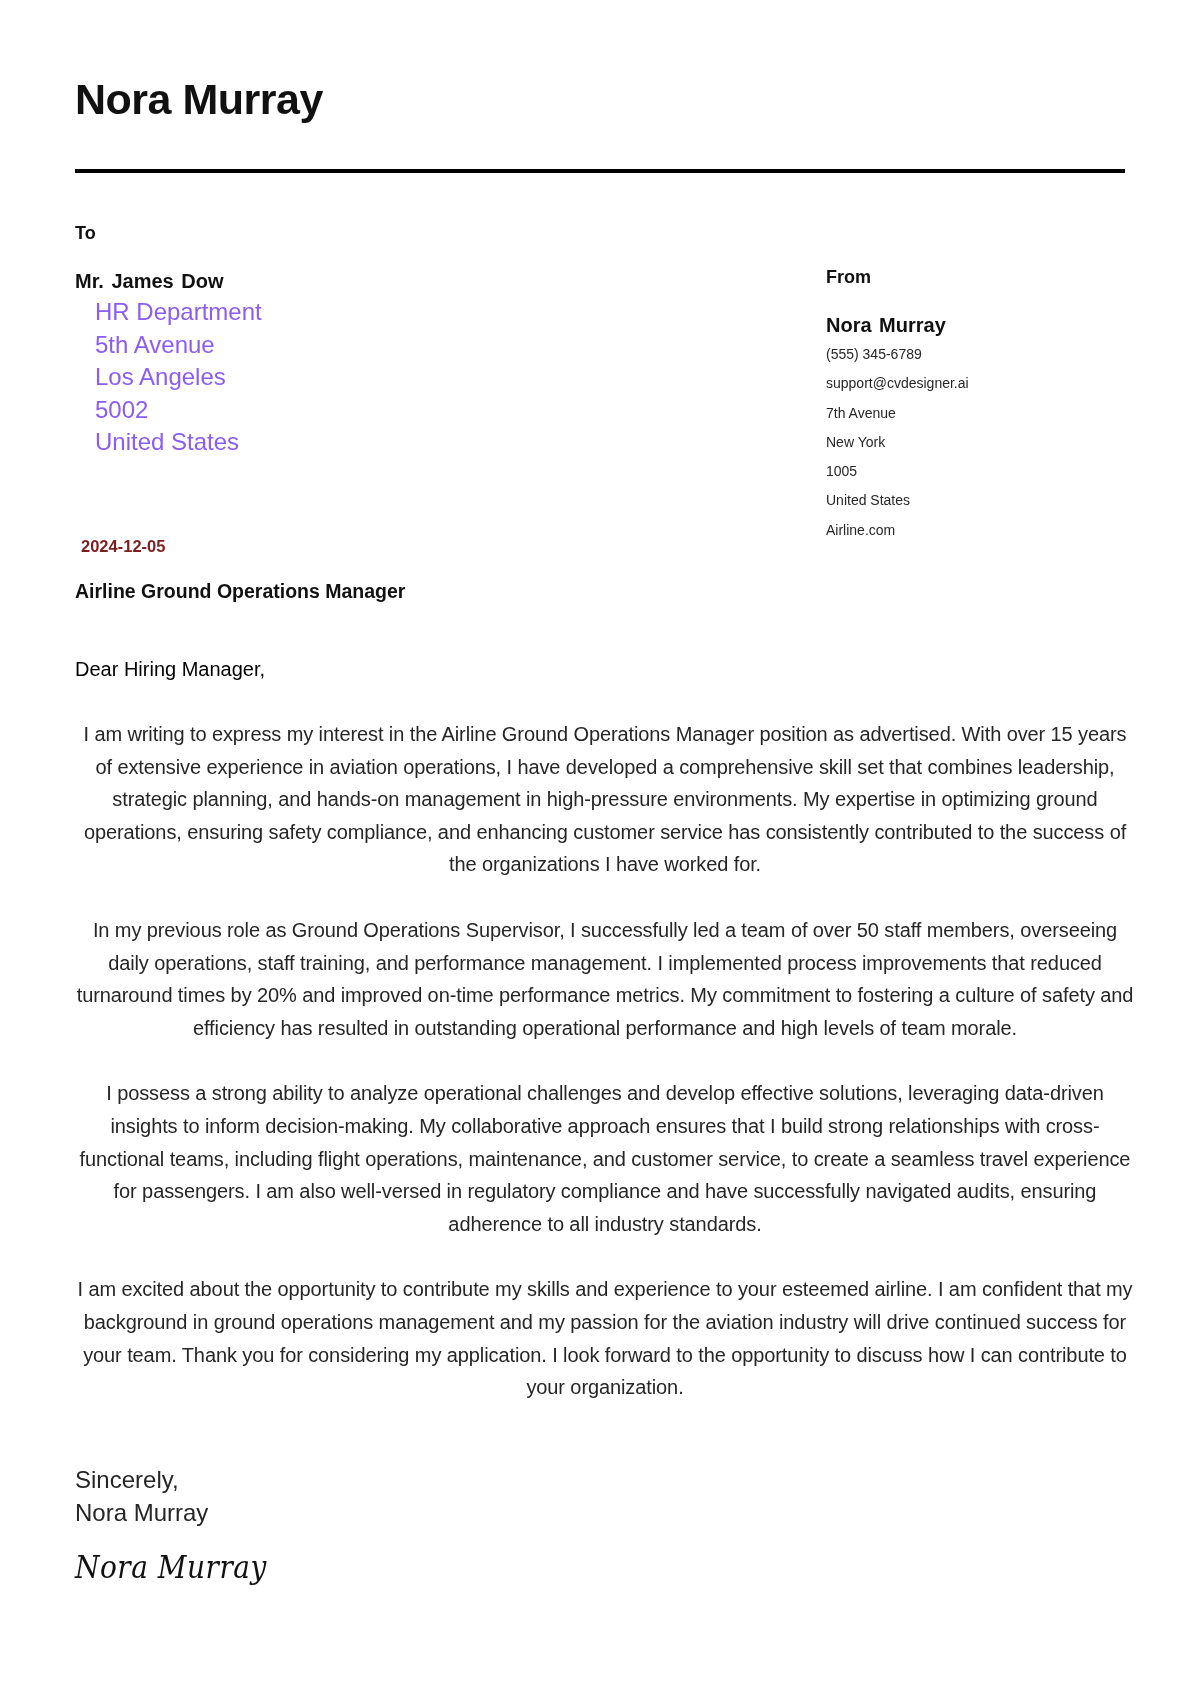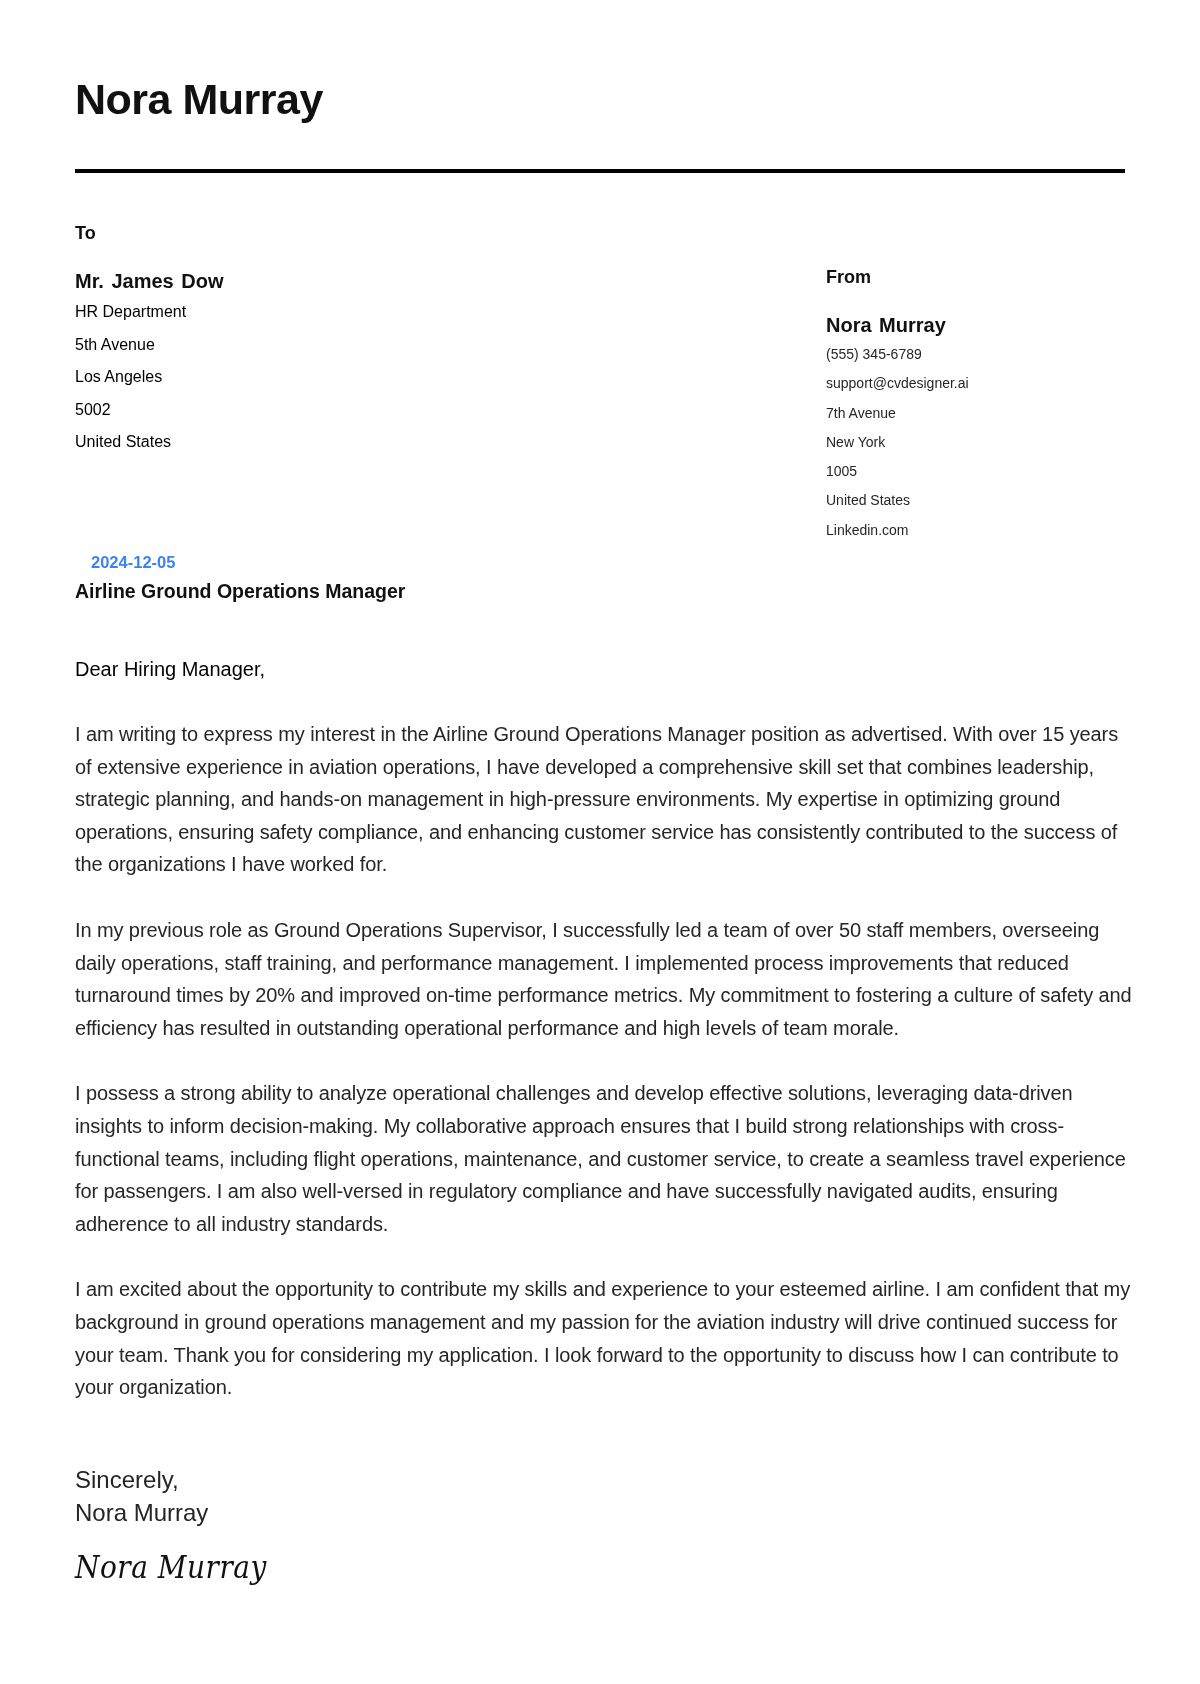--- a/index.html
+++ b/index.html
@@ -62,40 +62,40 @@
     .party-name {
       font-size: 20px;
       font-weight: 700;
       color: #111;
       line-height: 26px;
       word-spacing: 2px;
       margin: 0 0 2px 0;
       white-space: nowrap;
     }
     .to-line {
-      font-size: 16px;
+      font-size: 24px;
       line-height: 32.5px;
-      color: #000000;
+      color: #8b5cf6;
       white-space: nowrap;
+      margin-left: 20px;
     }
     .from-line {
       font-size: 14px;
       line-height: 29.3px;
       color: #262626;
       white-space: nowrap;
     }
     .date {
       position: absolute;
-      left: 16px;
+      left: 6px;
       top: 536px;
       font-size: 16.5px;
       font-weight: 700;
-      color: #3b82f6;
+      color: #7f1d1d;
       line-height: 20px;
-      margin-top: 16px;
     }
     .subject {
       position: absolute;
       left: 0;
       top: 579px;
       font-size: 19.5px;
       font-weight: 700;
       color: #111;
       line-height: 24px;
       white-space: nowrap;
@@ -113,20 +113,21 @@
       left: 0;
       top: 718px;
       width: 1060px;
     }
     .paragraph {
       font-size: 20px;
       line-height: 32.6px;
       color: #262626;
       margin: 0 0 33px 0;
       letter-spacing: -0.1px;
+      text-align: center;
     }
     .closing {
       position: absolute;
       left: 0;
       top: 1464px;
       font-size: 24px;
       line-height: 32.5px;
       color: #262626;
     }
     .signature {
@@ -164,21 +165,21 @@
 
   <div class="from-block">
     <div class="block-label">From</div>
     <div class="party-name">Nora Murray</div>
     <div class="from-line">(555) 345-6789</div>
     <div class="from-line">support@cvdesigner.ai</div>
     <div class="from-line">7th Avenue</div>
     <div class="from-line">New York</div>
     <div class="from-line">1005</div>
     <div class="from-line">United States</div>
-    <div class="from-line">Linkedin.com</div>
+    <div class="from-line">Airline.com</div>
   </div>
 
   <div class="date">2024-12-05</div>
   <div class="subject">Airline Ground Operations Manager</div>
 
   <div class="greeting">Dear Hiring Manager,</div>
 
   <div class="body">
     <p class="paragraph">I am writing to express my interest in the Airline Ground Operations Manager position as advertised. With over 15 years of extensive experience in aviation operations, I have developed a comprehensive skill set that combines leadership, strategic planning, and hands-on management in high-pressure environments. My expertise in optimizing ground operations, ensuring safety compliance, and enhancing customer service has consistently contributed to the success of the organizations I have worked for.</p>
     <p class="paragraph">In my previous role as Ground Operations Supervisor, I successfully led a team of over 50 staff members, overseeing daily operations, staff training, and performance management. I implemented process improvements that reduced turnaround times by 20% and improved on-time performance metrics. My commitment to fostering a culture of safety and efficiency has resulted in outstanding operational performance and high levels of team morale.</p>

